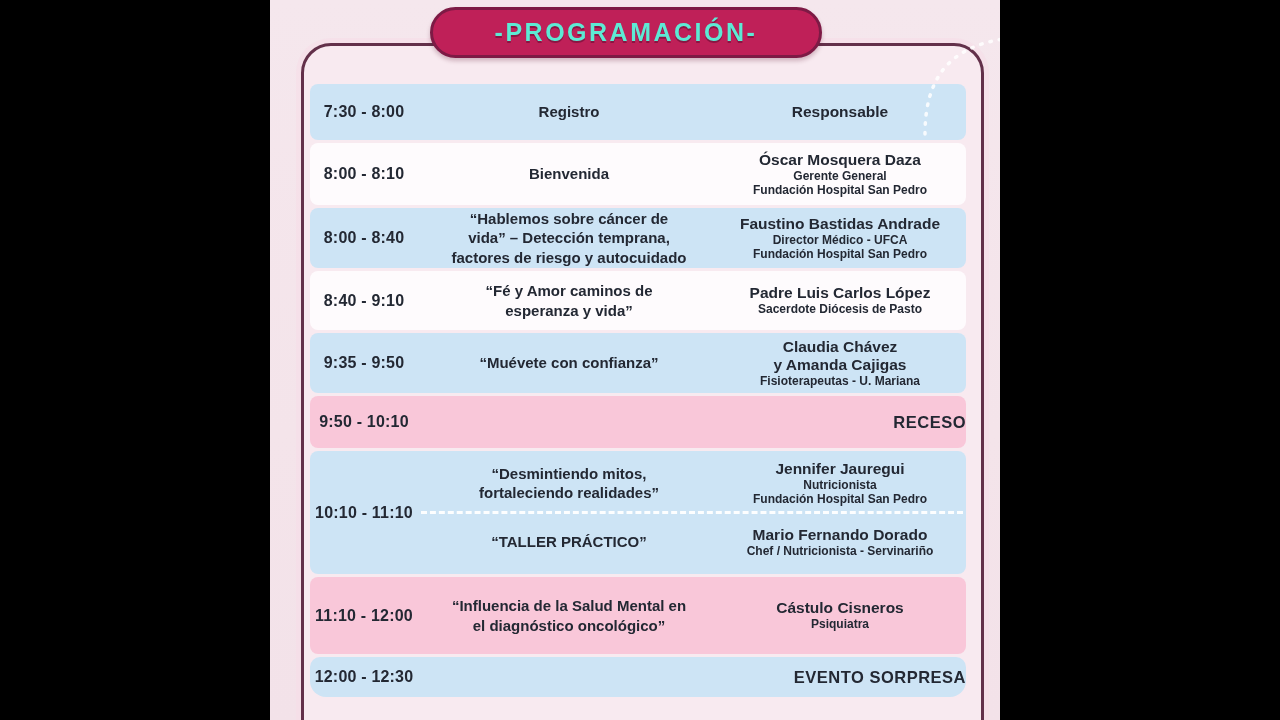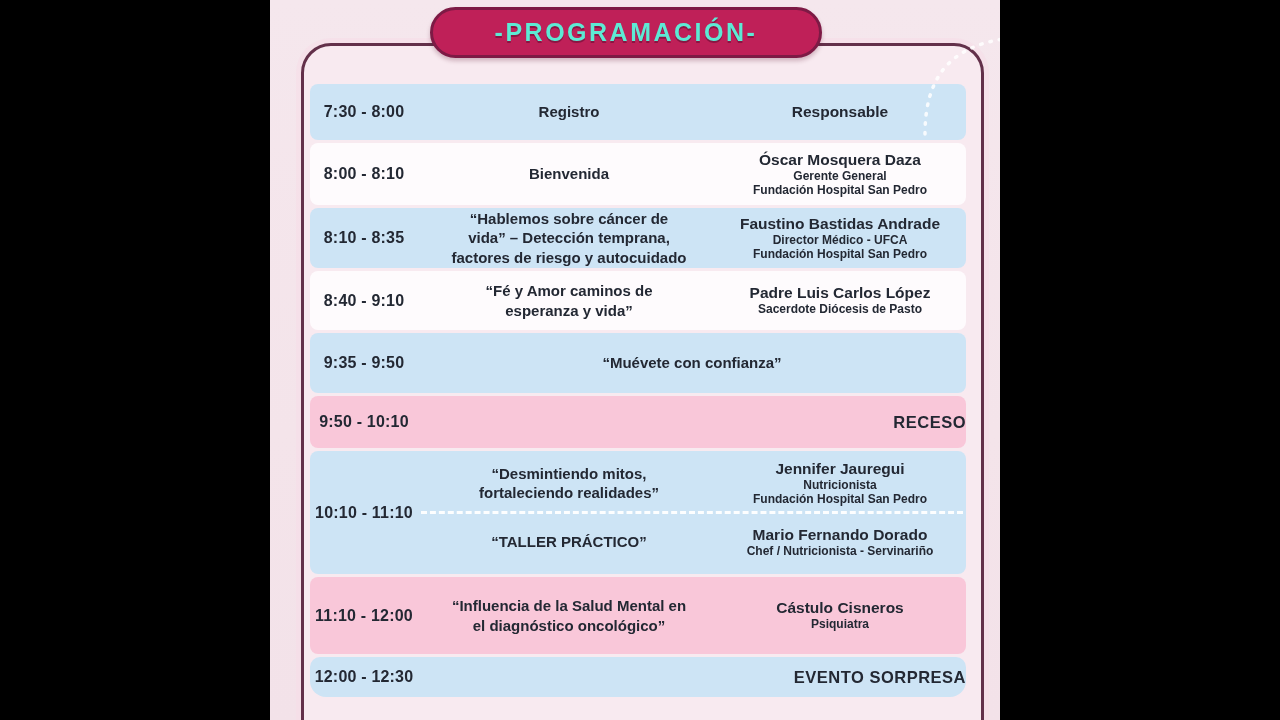--- a/index.html
+++ b/index.html
@@ -95,21 +95,21 @@
           <span class="act-line">Bienvenida</span>
         </div>
         <div class="cell-resp">
           <span class="resp-name">Óscar Mosquera Daza</span>
           <span class="resp-role">Gerente General</span>
           <span class="resp-role">Fundación Hospital San Pedro</span>
         </div>
       </div>
       <div class="row blue">
         <div class="cell-time">
-          <span class="time-text">8:10 - 8:35</span>
+          <span class="time-text">8:00 - 8:40</span>
         </div>
         <div class="cell-activity">
           <span class="act-line">“Hablemos sobre cáncer de</span>
           <span class="act-line">vida” – Detección temprana,</span>
           <span class="act-line">factores de riesgo y autocuidado</span>
         </div>
         <div class="cell-resp">
           <span class="resp-name">Faustino Bastidas Andrade</span>
           <span class="resp-role">Director Médico - UFCA</span>
           <span class="resp-role">Fundación Hospital San Pedro</span>
@@ -127,20 +127,25 @@
           <span class="resp-name">Padre Luis Carlos López</span>
           <span class="resp-role">Sacerdote Diócesis de Pasto</span>
         </div>
       </div>
       <div class="row blue">
         <div class="cell-time">
           <span class="time-text">9:35 - 9:50</span>
         </div>
         <div class="cell-activity">
           <span class="act-line">“Muévete con confianza”</span>
+        </div>
+        <div class="cell-resp">
+          <span class="resp-name">Claudia Chávez</span>
+          <span class="resp-name">y Amanda Cajigas</span>
+          <span class="resp-role">Fisioterapeutas - U. Mariana</span>
         </div>
       </div>
       <div class="row pink">
         <div class="cell-time">
           <span class="time-text">9:50 - 10:10</span>
         </div>
         <div class="cell-banner">RECESO</div>
       </div>
       <div class="row blue">
         <div class="cell-time">

